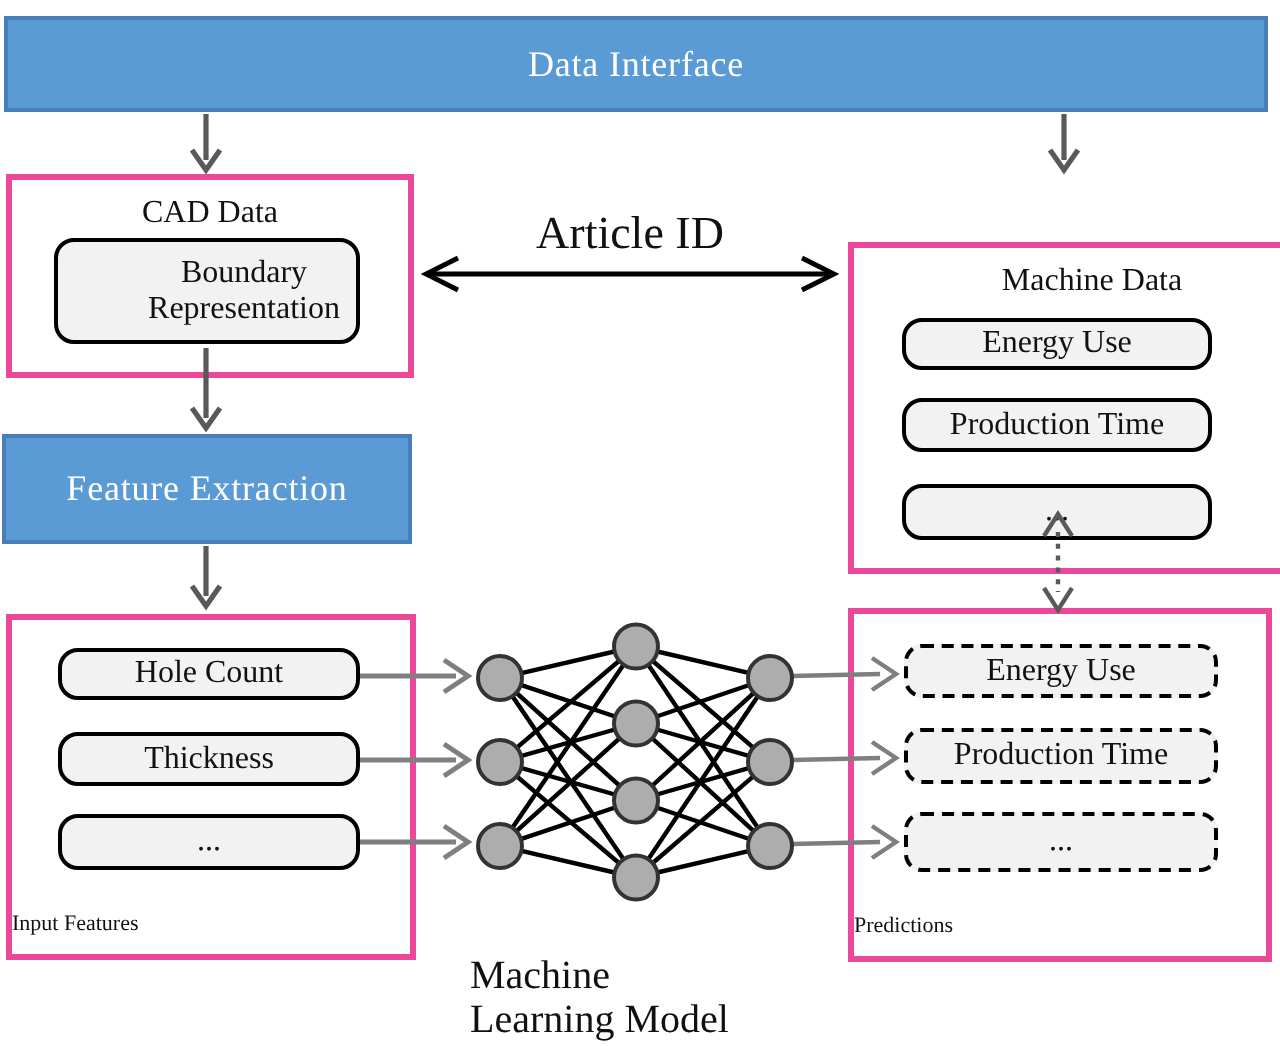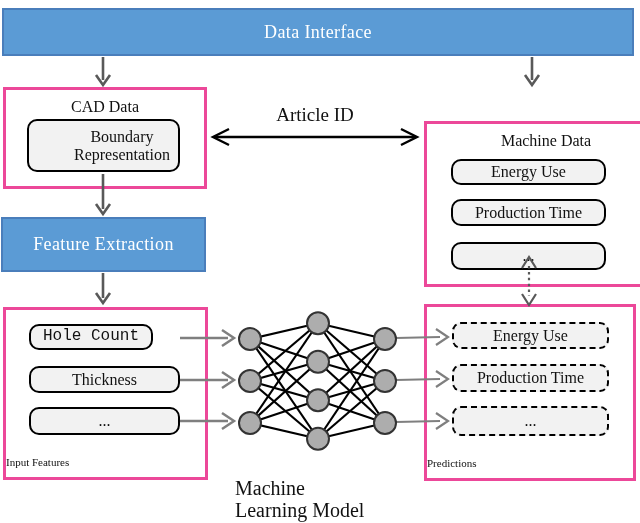--- a/index.html
+++ b/index.html
@@ -23,21 +23,21 @@
   }
   .pill.dashed { border:2.5px dashed #000; border-radius:9px; }
   .boxtitle {
     position:absolute; top:8px; left:0; right:0;
     text-align:center; font-size:16px;
   }
   .boxfooter {
     position:absolute; bottom:9px; left:0; right:0;
     text-align:left; font-size:11px;
   }
-  .floatlabel { position:absolute; text-align:center; font-size:19px; }
+  .floatlabel { position:absolute; text-align:center; font-size:23px; }
   .mllabel { position:absolute; text-align:left; font-size:20px; line-height:22px; }
   svg.overlay {
     position:absolute; left:0; top:0; width:640px; height:523px;
     z-index:5; pointer-events:none;
   }
 </style>
 </head>
 <body>
 
 <div class="canvas">
@@ -67,21 +67,21 @@
   </div>
 
   <div class="floatlabel" style="left:225px; top:104px; width:180px;">Article ID</div>
 
   <div class="abs bluebox" style="left:1px; top:217px; width:205px; height:55px;">
     <span>Feature Extraction</span>
   </div>
 
 
   <div class="abs bigbox" style="left:3px; top:307px; width:205px; height:173px;">
-    <div class="pill" style="left:23px; top:14px; width:124px; height:26px;font-family:Liberation Mono, monospace;">
+    <div class="pill" style="left:23px; top:14px; width:151px; height:26px;">
       <span>Hole Count</span>
     </div>
     <div class="pill" style="left:23px; top:56px; width:151px; height:27px;">
       <span>Thickness</span>
     </div>
     <div class="pill" style="left:23px; top:97px; width:151px; height:28px;">
       <span>...</span>
     </div>
     <div class="boxfooter">Input Features</div>
   </div>

